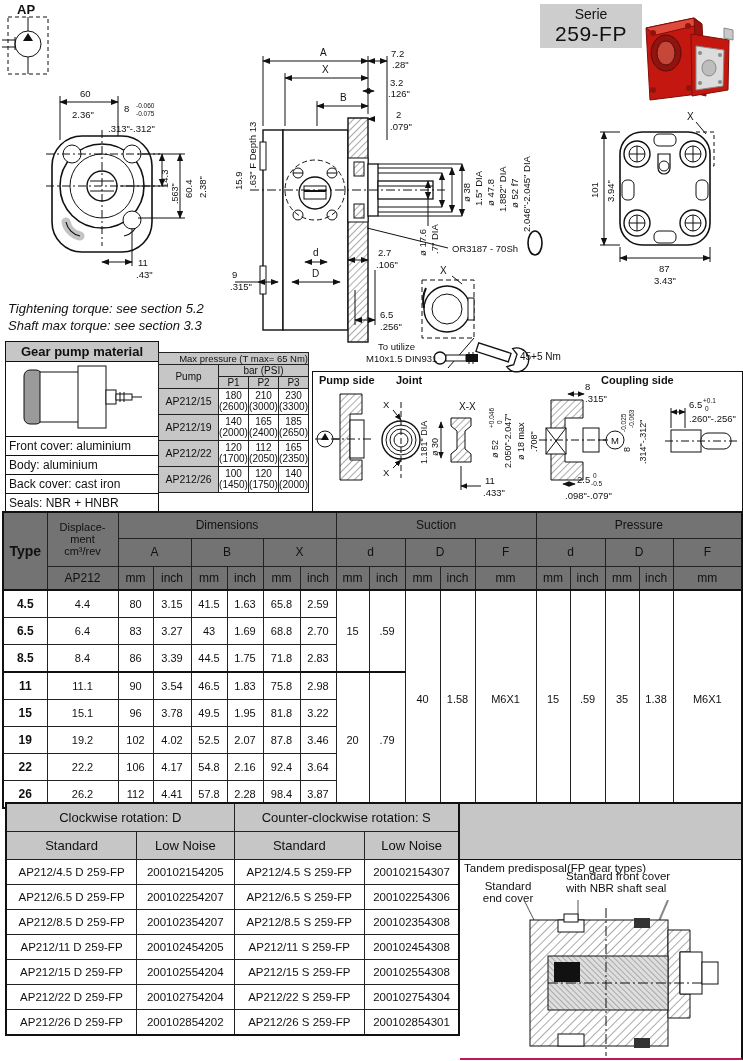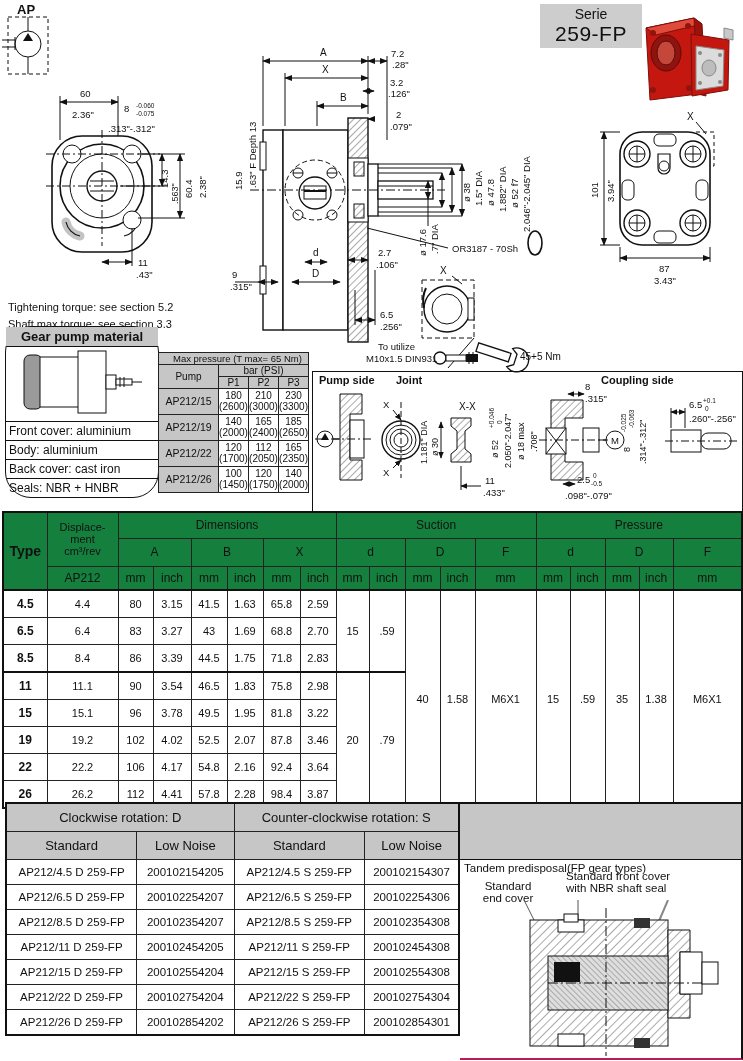--- a/index.html
+++ b/index.html
@@ -9,37 +9,37 @@
   
   .t9{font-size:9px;line-height:1.05;}
   .t13{font-size:13px;line-height:1.2;}
   .b{font-weight:bold;}
   .ctr{text-align:center;}
   
   .badge{background:#cdcdcd;text-align:center;padding:2px 10px;}
   .badge .l1{font-size:14px;}
   .badge .l2{font-size:21px;letter-spacing:.5px;}
   
-  .note{font-size:11px;}
+  .note{font-size:13px;font-style:italic;}
   
   .matbox{border:1px solid #111;width:152px;background:#fff;}
   .matbox .hd{background:#c6c6c6;border-bottom:1px solid #111;text-align:center;
               font-size:13px;font-weight:bold;padding:2px 0;}
   .matbox .row{border-top:1px solid #111;font-size:12px;padding:2px 3px;}
   
   table{border-collapse:collapse;table-layout:fixed;}
   td,th{border:1px solid #222;padding:0;text-align:center;vertical-align:middle;
         font-weight:normal;overflow:hidden;}
   .ptable{width:150px;font-size:10px;}
   .ptable th{background:#c6c6c6;}
-  .ptable .ttl{font-size:9.5px;text-align:left;padding-left:14px;}
+  .ptable .ttl{font-size:9.5px;text-align:right;padding-left:14px;}
   .ptable td{font-size:10px;line-height:1.05;height:25px;}
   .ptable td.pmp{background:#c6c6c6;font-size:10.5px;}
   .dimtable{width:739px;border:2px solid #111;}
-  .dimtable thead th{background:#15803d;font-size:12px;}
+  .dimtable thead th{background:#737373;font-size:12px;}
   .dimtable thead{border-bottom:2px solid #111;}
   .dimtable td{font-size:11px;height:26px;background:#fff;}
   .dimtable td.ty{font-weight:bold;font-size:12px;}
   .dimtable tr.grp td{border-top:2px solid #111;}
   .ordtable{width:455px;border:2px solid #111;}
   .ordtable th{background:#c6c6c6;font-size:13px;height:27px;}
   .ordtable td{font-size:11.5px;height:24px;}
   
   .panel{border:1px solid #111;}
   svg text{font-size:9.5px;fill:#111;font-family:"Liberation Sans",sans-serif;}
@@ -313,21 +313,21 @@
     <line x1="28" y1="166" x2="118" y2="166" stroke="#111" marker-start="url(#ra)" marker-end="url(#ra)"></line>
     <line x1="28" y1="155" x2="28" y2="170" stroke="#111"></line>
     <line x1="118" y1="155" x2="118" y2="170" stroke="#111"></line>
     <text x="67" y="180">87</text>
     <text x="62" y="192">3.43"</text>
   </svg>
 
   <div class="abs note" style="left:8px;top:301px;">Tightening torque: see section 5.2</div>
   <div class="abs note" style="left:8px;top:318px;">Shaft max torque: see section 3.3</div>
 
-  <div class="abs matbox" style="left:5px;top:326px;border-radius:26px;">
+  <div class="abs matbox" style="left:5px;top:341px;">
     <div class="hd">Gear pump material</div>
     <svg width="150" height="70">
       <rect x="18" y="8" width="18" height="54" rx="6" fill="#9a9a9a" stroke="#111"></rect>
       <rect x="34" y="10" width="40" height="50" fill="#fff" stroke="#111"></rect>
       <rect x="72" y="4" width="28" height="62" fill="#fff" stroke="#111"></rect>
       <rect x="100" y="28" width="10" height="14" fill="#fff" stroke="#111"></rect>
       <rect x="110" y="32" width="16" height="6" fill="#fff" stroke="#111"></rect>
       <line x1="114" y1="30" x2="114" y2="40" stroke="#111"></line>
       <line x1="118" y1="30" x2="118" y2="40" stroke="#111"></line>
       <line x1="126" y1="35" x2="136" y2="35" stroke="#111"></line>

